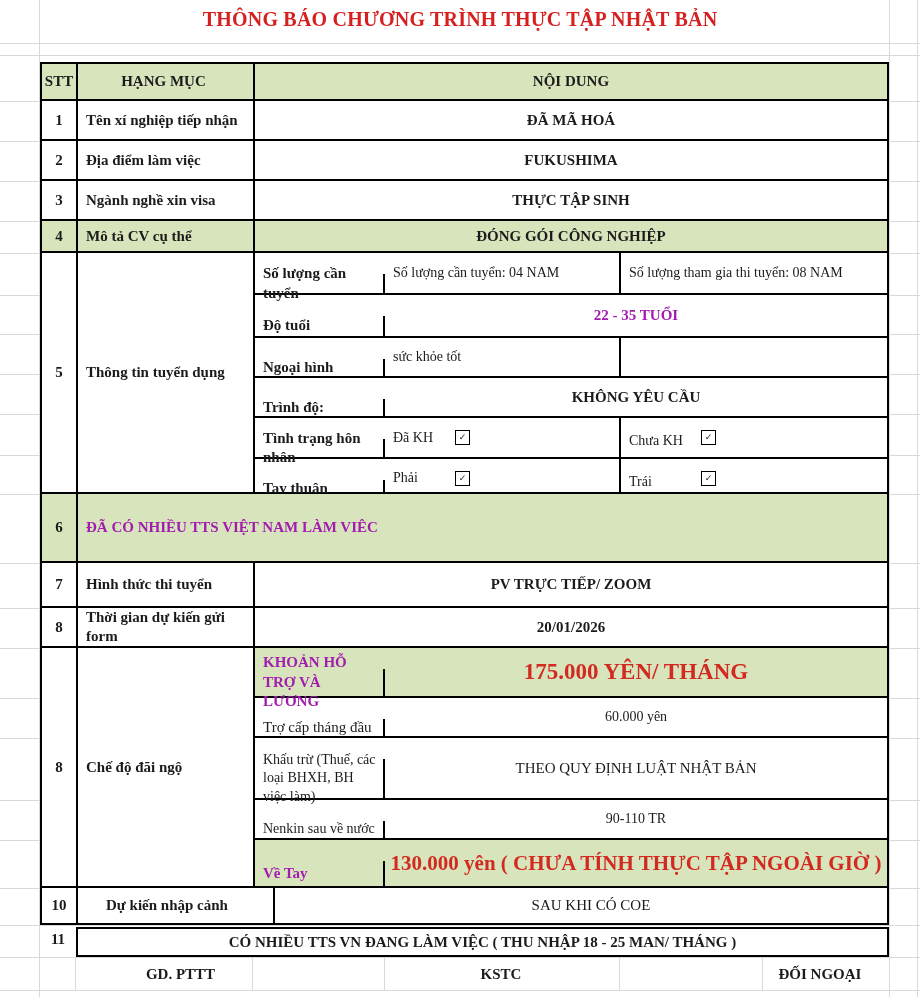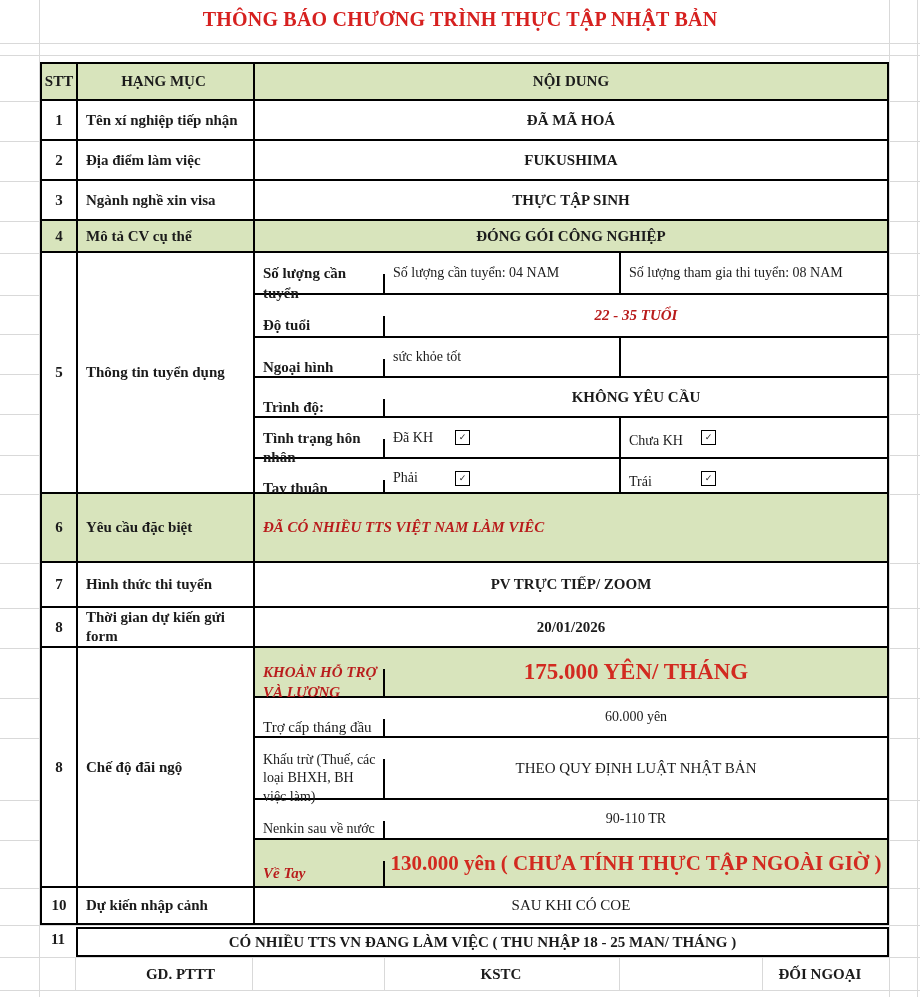--- a/index.html
+++ b/index.html
@@ -11,28 +11,28 @@
   .gl-h { position:absolute; left:0; right:0; height:1px; background:#d9d9d9; z-index:0; }
   .gl-v { position:absolute; top:0; bottom:0; width:1px; background:#d9d9d9; z-index:0; }
   .gl-seg { position:absolute; width:1px; background:#d9d9d9; z-index:0; }
 
   .title { position:absolute; top:8px; left:0; width:920px; text-align:center;
            font-size:20px; font-weight:bold; color:#d6201f; letter-spacing:.2px; z-index:2; }
 
   .maintable { position:absolute; left:40px; top:62px; width:849px; border:2px solid #000;
                background:#fff; z-index:1; }
   .trow { display:flex; border-bottom:2px solid #000; background:#fff; }
-  .trow:last-child { border-bottom:none; }
+  .trow:last-child { border-bottom:none;gap:20px; }
   .cell { display:flex; align-items:center; min-width:0; }
   .c-stt   { width:36px; border-right:2px solid #000; justify-content:center; font-weight:bold; font-size:15px; }
   .c-label { width:177px; border-right:2px solid #000; padding:2px 4px 2px 8px; font-weight:bold; font-size:15px; line-height:1.25; }
   .c-content { flex:1; justify-content:center; text-align:center; font-size:15px; }
   .bold { font-weight:bold; }
   .green { background:#d8e4bc; }
-  .red { color:#b91c1c;font-style:italic; }
+  .red { color:#a21caf; }
 
   .subcol { flex:1; display:flex; flex-direction:column; }
   .srow { display:flex; border-bottom:2px solid #000; }
   .srow:last-child { border-bottom:none; }
   .c-sub { width:130px; border-right:2px solid #000; padding:2px 4px 2px 8px; font-weight:bold; font-size:15px; line-height:1.3; display:flex; align-items:center;margin-top:21px; }
   .c-a { width:236px; border-right:2px solid #000; padding-left:8px; display:flex; align-items:center; font-size:14px; }
   .c-b { flex:1; padding-left:8px; display:flex; align-items:center; font-size:14px;border-radius:16px; }
   .c-merged { flex:1; display:flex; align-items:center; justify-content:center; font-size:15px; }
 
   .optlabel-a { display:inline-block; width:62px; font-size:14px; }
@@ -173,21 +173,20 @@
             <span class="cb">
                 <span>✓</span>
               </span>
           </div>
         </div>
       </div>
     </div>
 
     <div class="trow green" style="height:69px">
       <div class="cell c-stt green">6</div>
-      <div class="cell c-label green">Yêu cầu đặc biệt</div>
       <div class="cell c-content bold red green" style="justify-content:flex-start;padding-left:8px;text-align:left">ĐÃ CÓ NHIỀU TTS VIỆT NAM LÀM VIÊC</div>
     </div>
 
     <div class="trow" style="height:45px">
       <div class="cell c-stt">7</div>
       <div class="cell c-label">Hình thức thi tuyển</div>
       <div class="cell c-content bold">PV TRỰC TIẾP/  ZOOM</div>
     </div>
 
     <div class="trow" style="height:40px">

